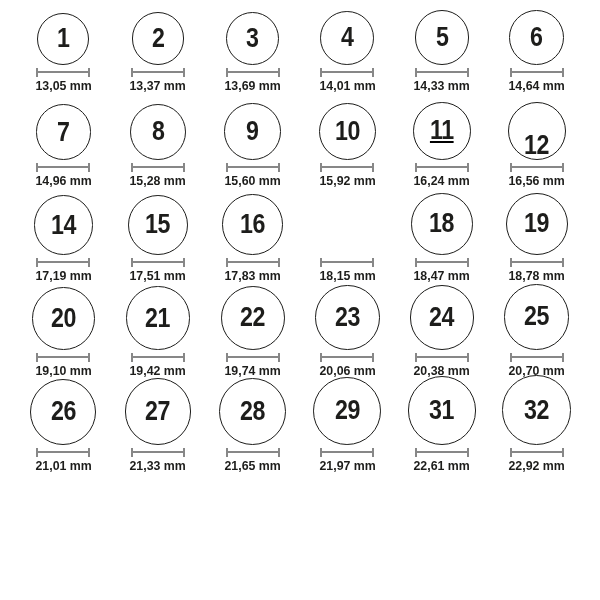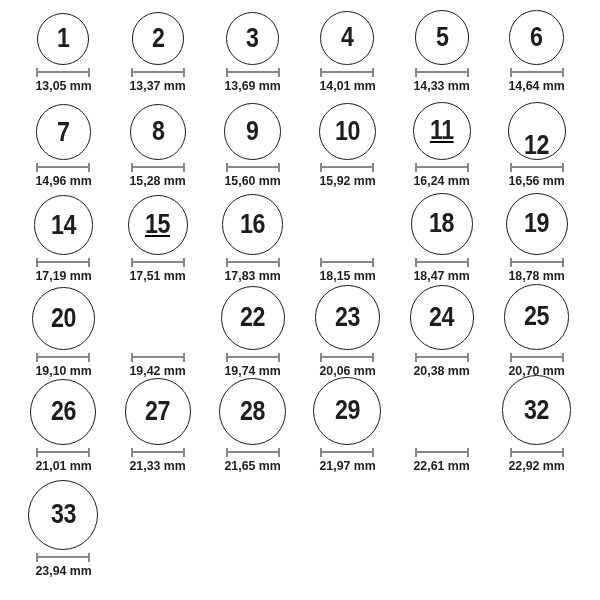--- a/index.html
+++ b/index.html
@@ -178,21 +178,21 @@
 
   <div class="cell">
     <div class="circle" style="width: 59.3px; height: 59.3px;">
       <span class="num">14</span>
     </div>
     <div class="dim"></div>
     <div class="mm">17,19 mm</div>
   </div>
 
   <div class="cell">
-    <div class="circle" style="width: 59.9px; height: 59.9px; text-decoration: underline;">
+    <div class="circle" style="width: 59.9px; height: 59.9px;">
       <span class="num">15</span>
     </div>
     <div class="dim"></div>
     <div class="mm">17,51 mm</div>
   </div>
 
   <div class="cell">
     <div class="circle" style="width: 60.4px; height: 60.4px;">
       <span class="num">16</span>
     </div>
@@ -223,20 +223,23 @@
 
   <div class="cell">
     <div class="circle" style="width: 62.7px; height: 62.7px;">
       <span class="num">20</span>
     </div>
     <div class="dim"></div>
     <div class="mm">19,10 mm</div>
   </div>
 
   <div class="cell">
+    <div class="circle" style="width: 63.3px; height: 63.3px;">
+      <span class="num">21</span>
+    </div>
     <div class="dim"></div>
     <div class="mm">19,42 mm</div>
   </div>
 
   <div class="cell">
     <div class="circle" style="width: 63.8px; height: 63.8px;">
       <span class="num">22</span>
     </div>
     <div class="dim"></div>
     <div class="mm">19,74 mm</div>
@@ -293,32 +296,28 @@
   <div class="cell">
     <div class="circle" style="width: 67.8px; height: 67.8px;">
       <span class="num">29</span>
     </div>
     <div class="dim"></div>
     <div class="mm">21,97 mm</div>
   </div>
 
 
   <div class="cell">
+    <div class="circle" style="width: 68.9px; height: 68.9px;">
+      <span class="num">31</span>
+    </div>
     <div class="dim"></div>
     <div class="mm">22,61 mm</div>
   </div>
 
   <div class="cell">
     <div class="circle" style="width: 69.4px; height: 69.4px; text-align: right;">
       <span class="num">32</span>
     </div>
     <div class="dim"></div>
     <div class="mm">22,92 mm</div>
   </div>
 
-  <div class="cell">
-    <div class="circle" style="width: 70px; height: 70px;">
-      <span class="num">33</span>
-    </div>
-    <div class="dim"></div>
-    <div class="mm">23,94 mm</div>
-  </div>
 </div>
 
 </body></html>

